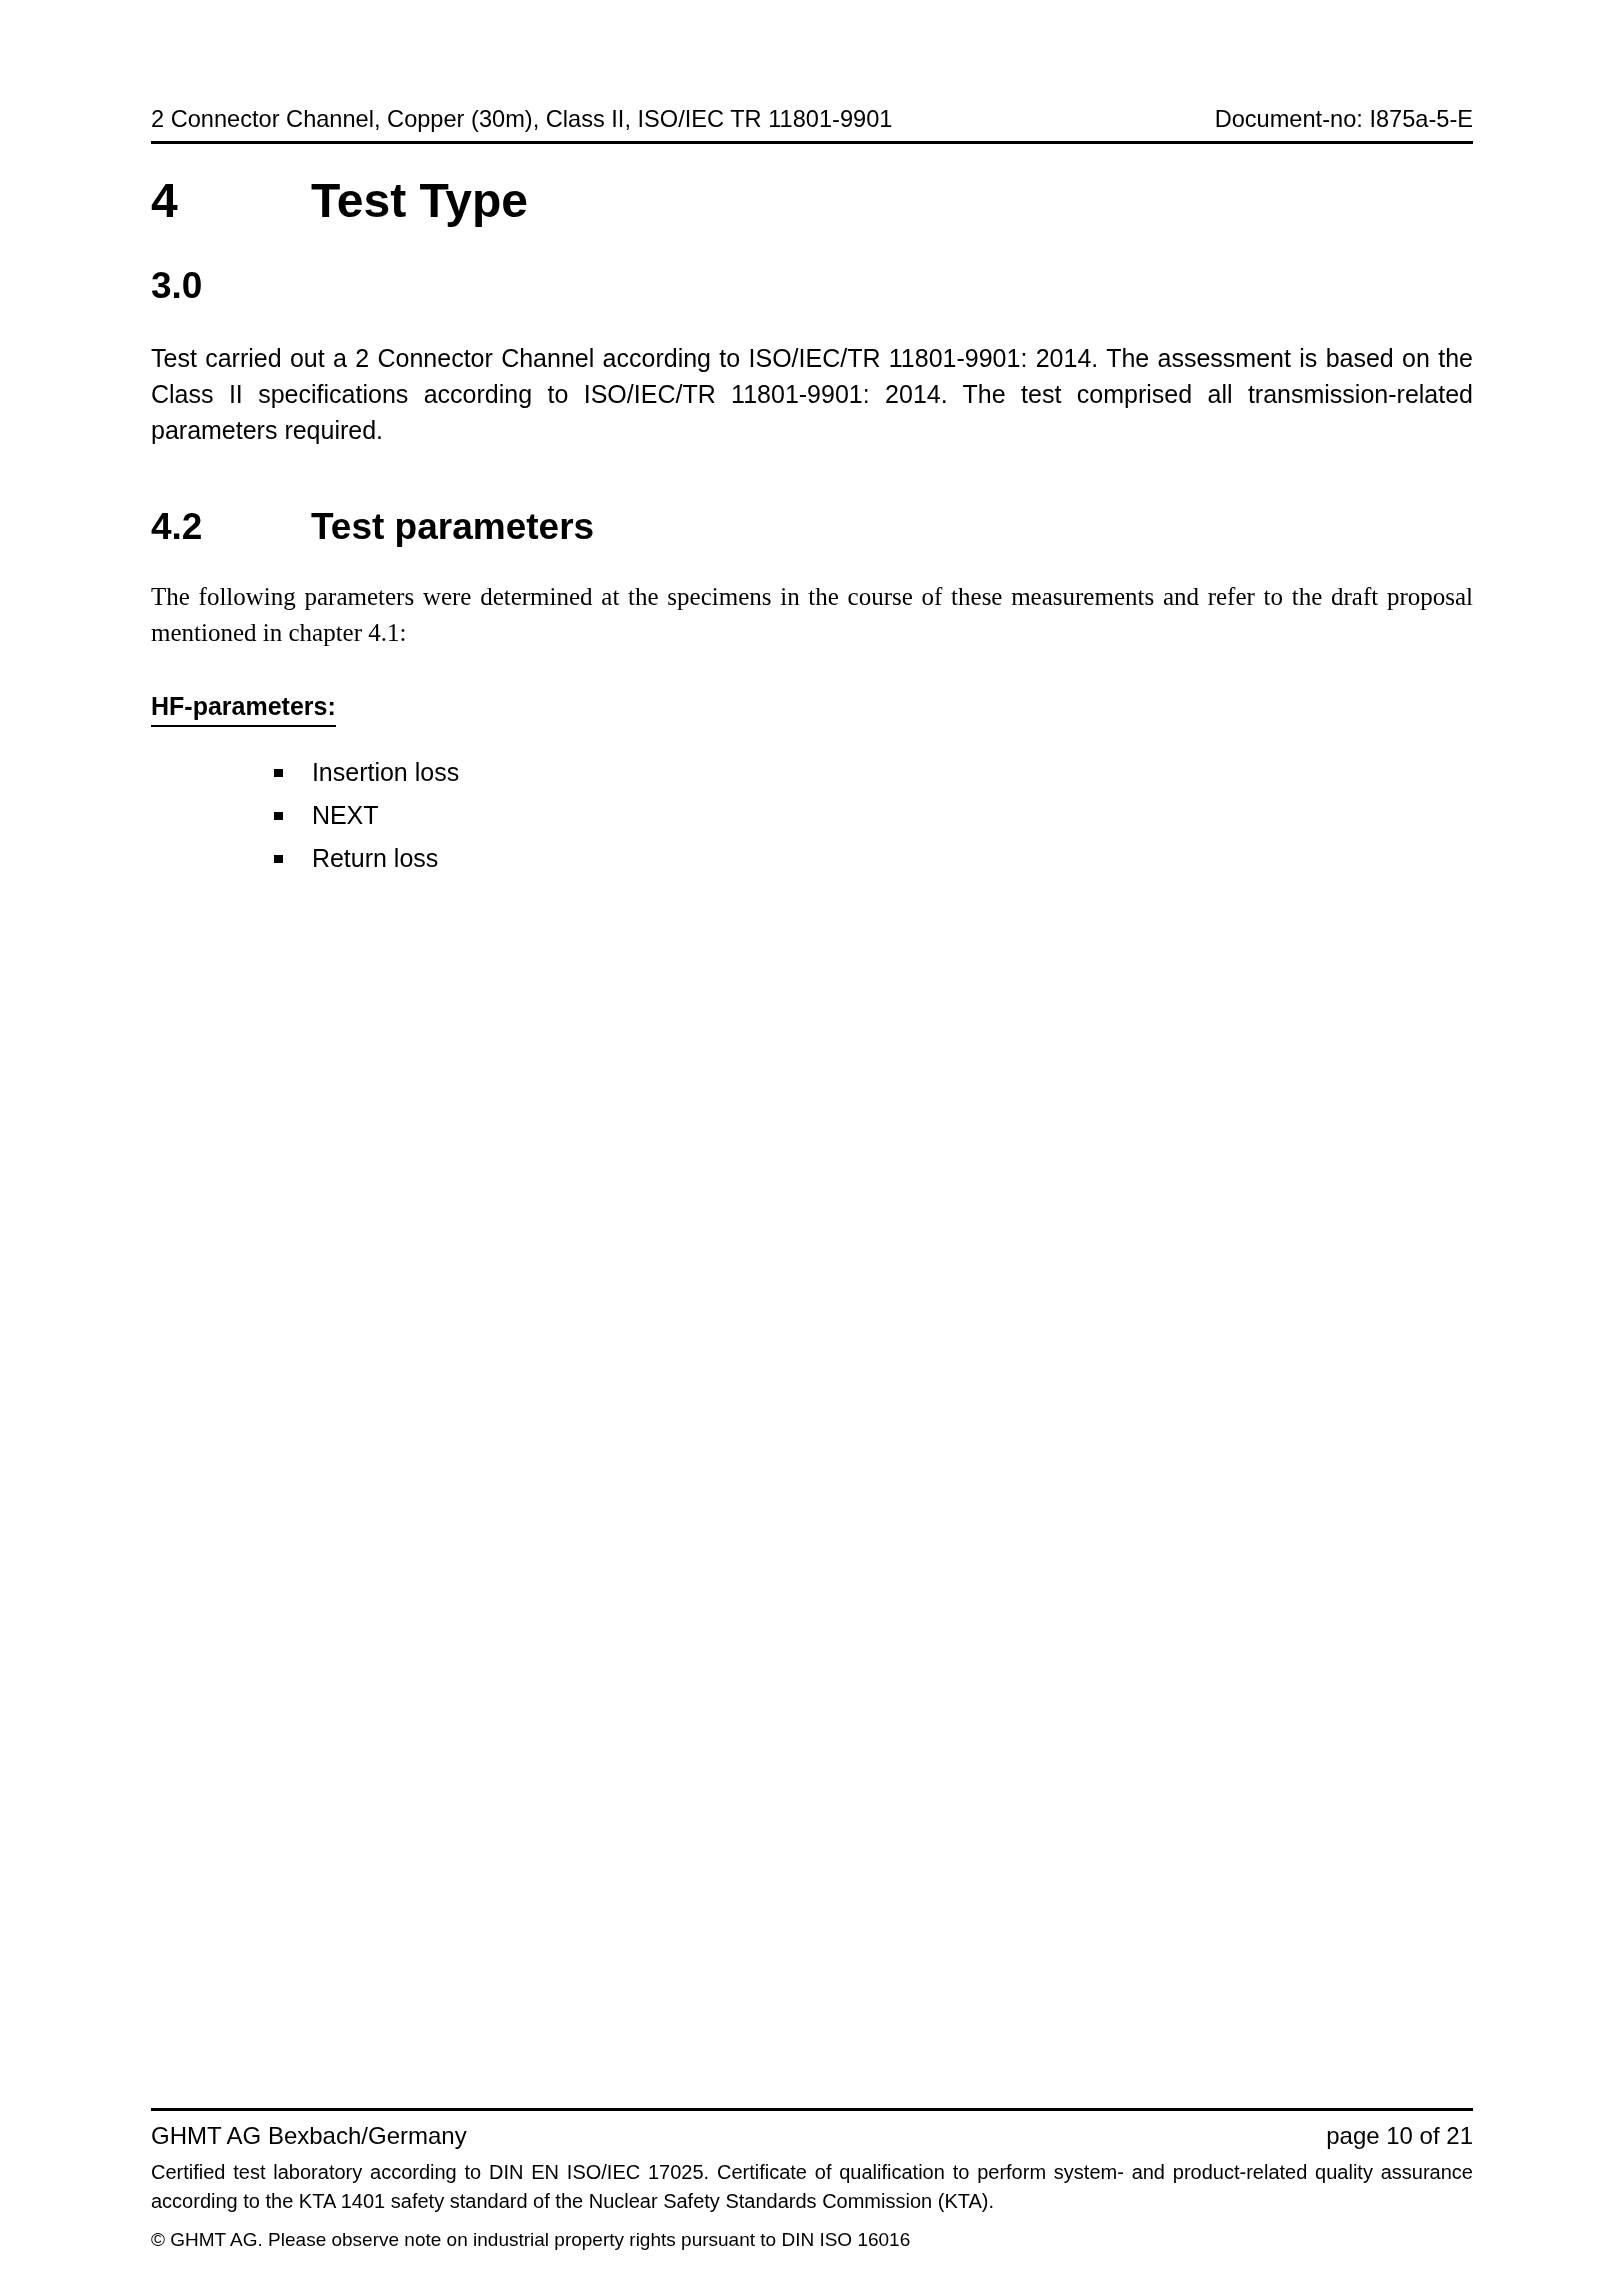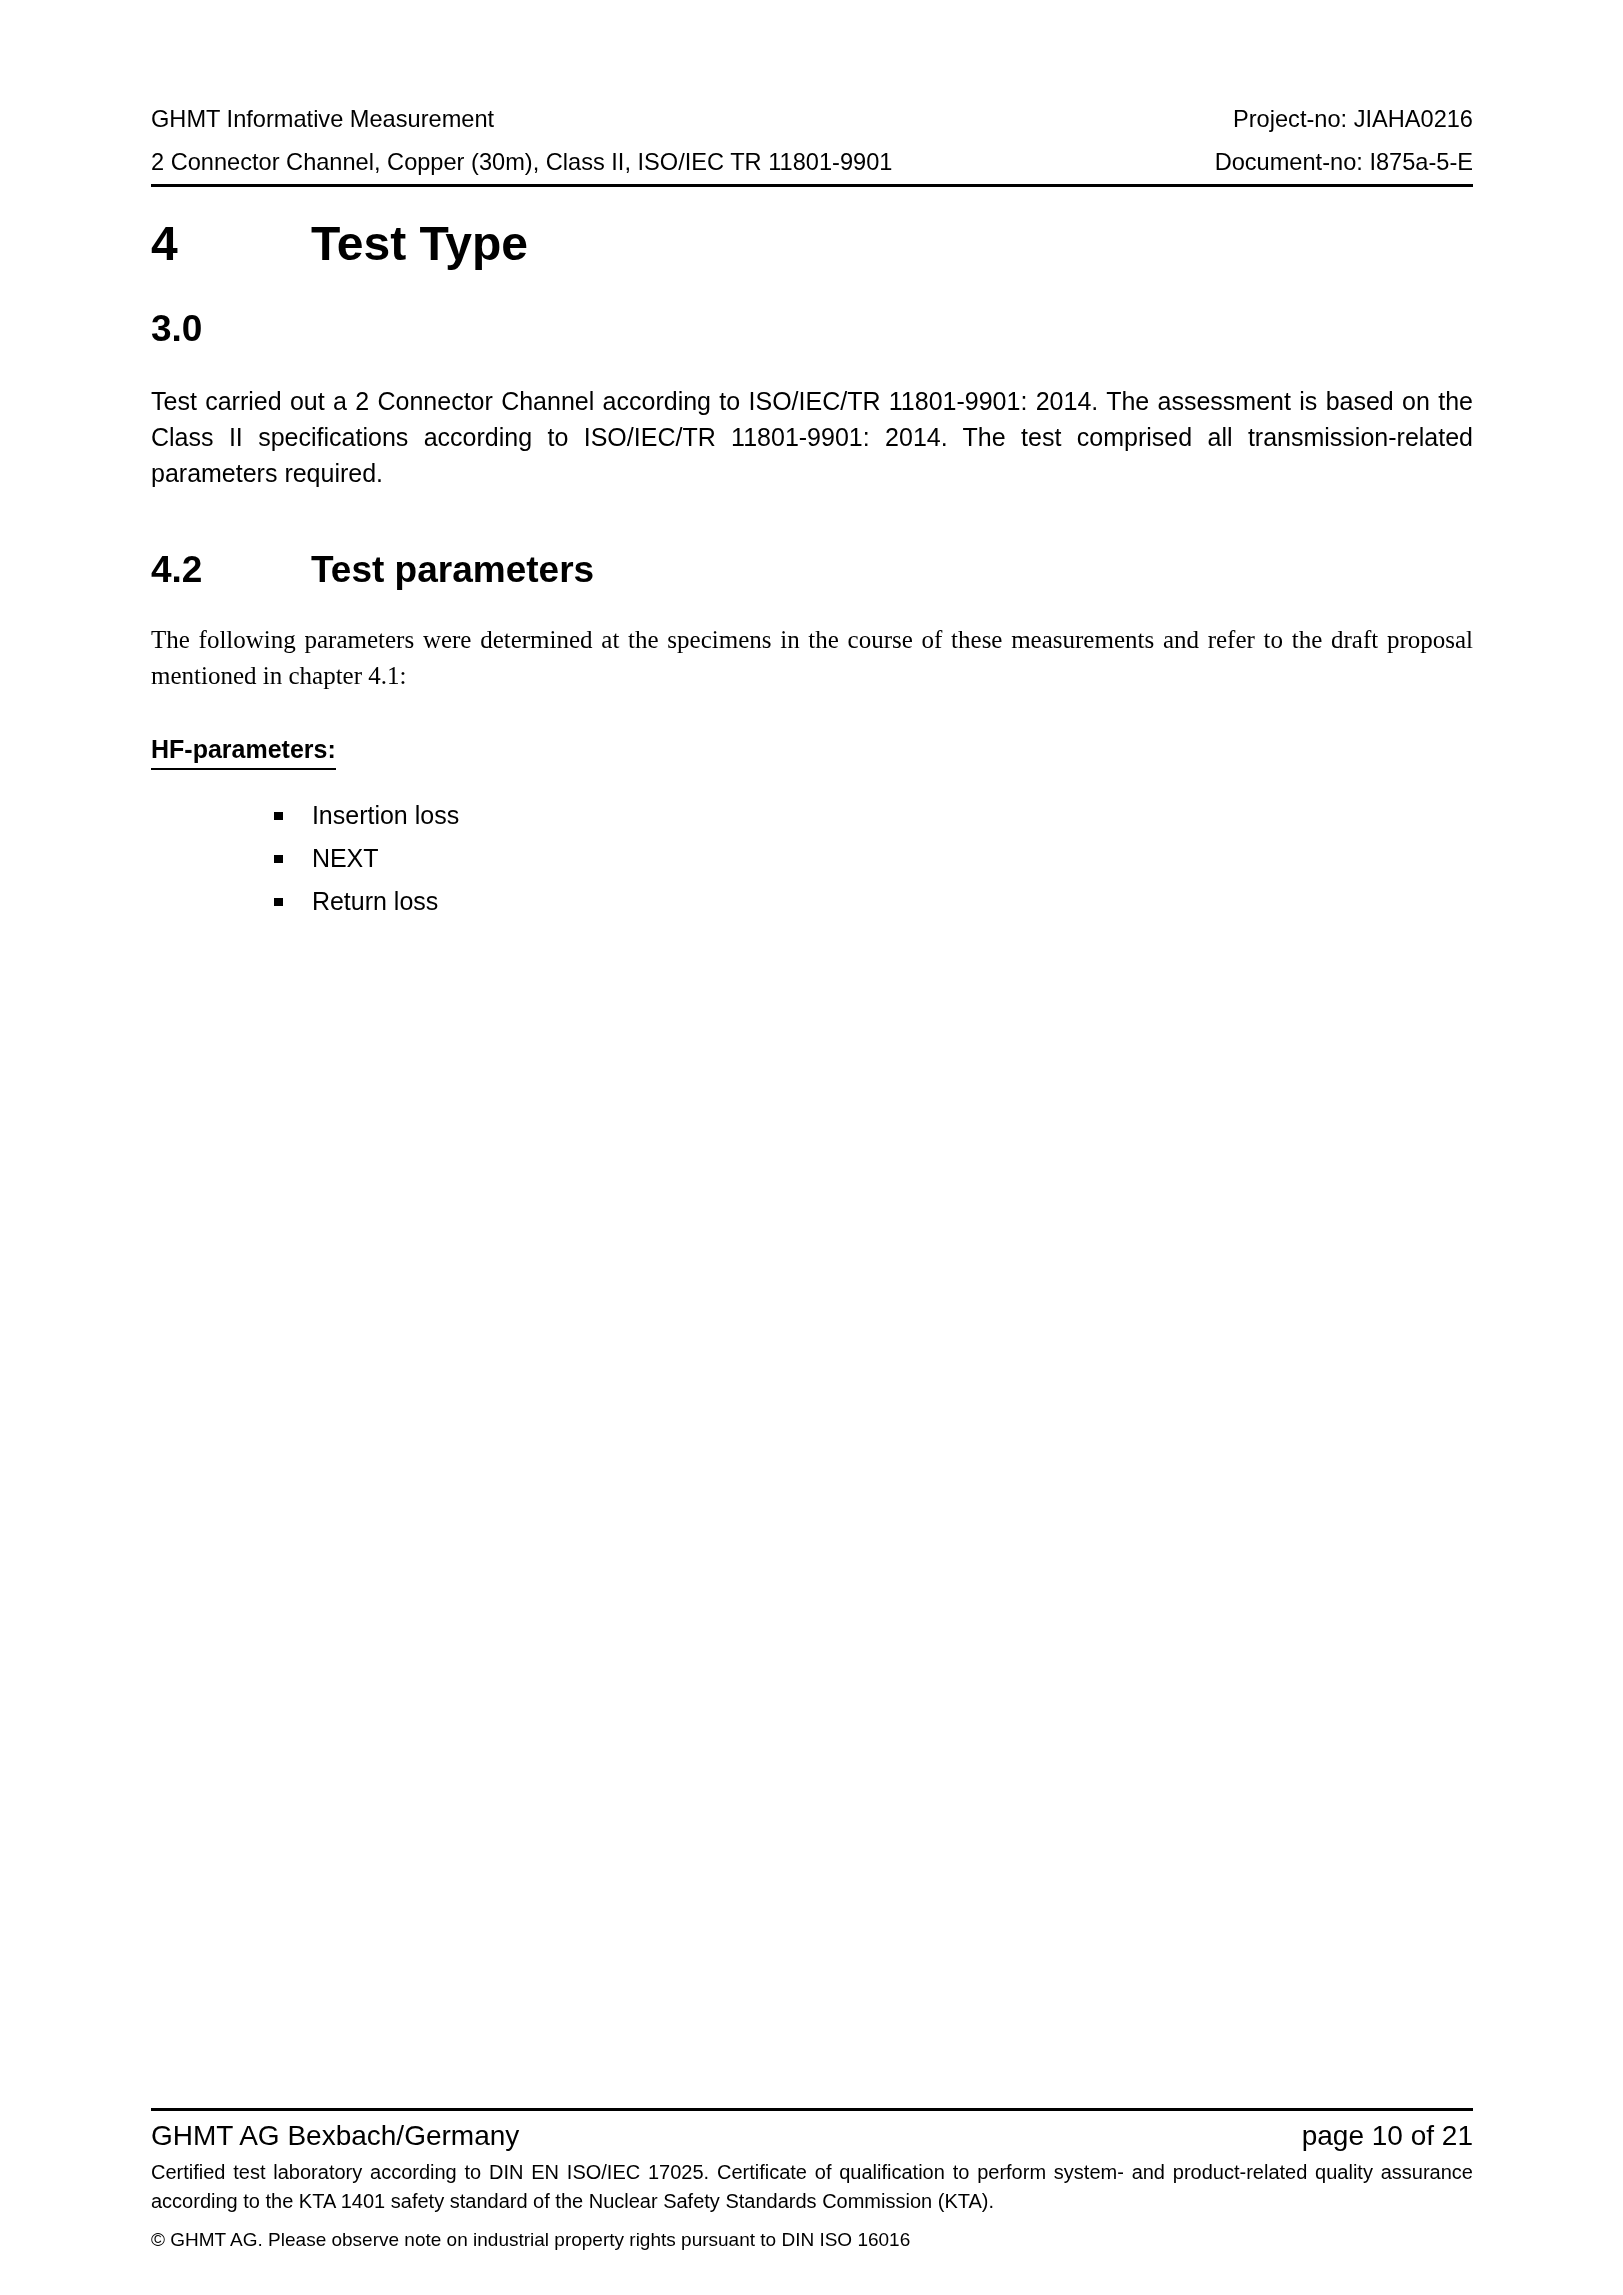--- a/index.html
+++ b/index.html
@@ -99,21 +99,21 @@
   
   .doc-footer {
     position: absolute;
     top: 2108px;
     left: 151px;
     right: 150px;
   }
   .footer-main {
     display: flex;
     justify-content: space-between;
-    font-size: 28px;
+    font-size: 24px;
     line-height: 29px;
     margin-top: 9.8px;
     white-space: nowrap;
   }
   .footer-cert {
     margin-top: 7.9px;
     font-size: 20px;
     line-height: 29px;
     text-align: justify;
   }
@@ -122,24 +122,20 @@
     font-size: 19px;
     line-height: 29px;
   }
 </style>
 </head>
 <body>
 
 <div class="page">
 
   <header class="doc-header">
-    <div class="header-row">
-      <span>GHMT Informative Measurement</span>
-      <span>Project-no: JIAHA0216</span>
-    </div>
     <div class="header-row">
       <span>2 Connector Channel, Copper (30m), Class II, ISO/IEC TR 11801-9901</span>
       <span>Document-no: I875a-5-E</span>
     </div>
     <div class="rule"></div>
   </header>
 
   <h1 class="sec-h1" id="sec-4">
     <span class="sec-num">4</span>
     <span>Test Type</span>

